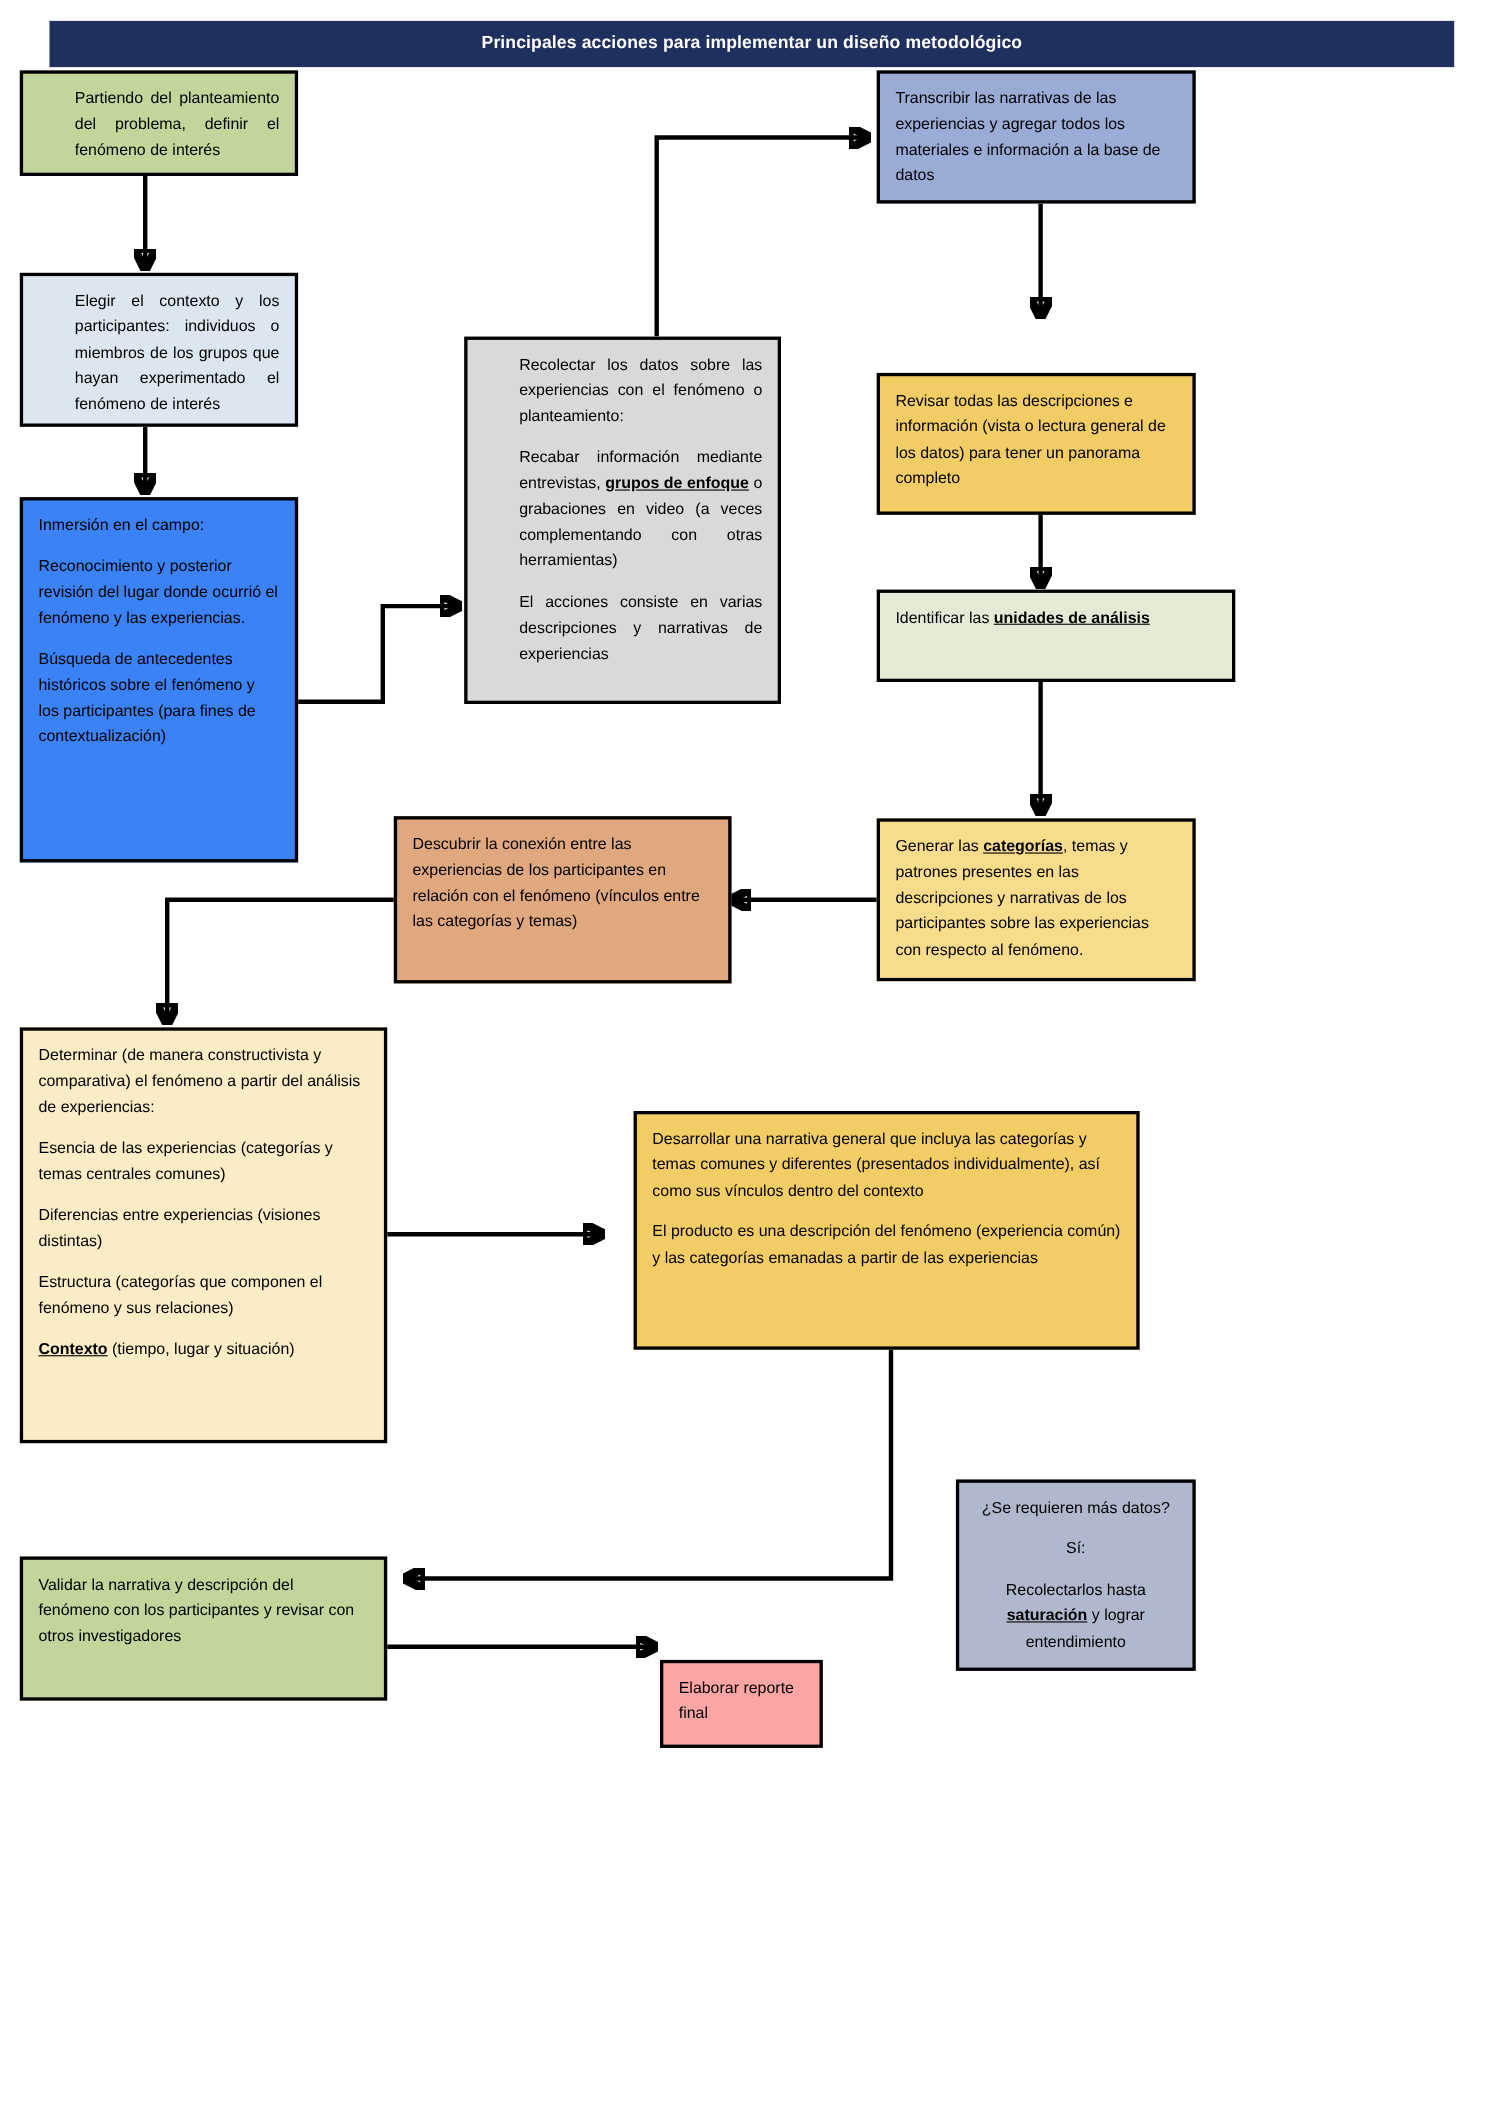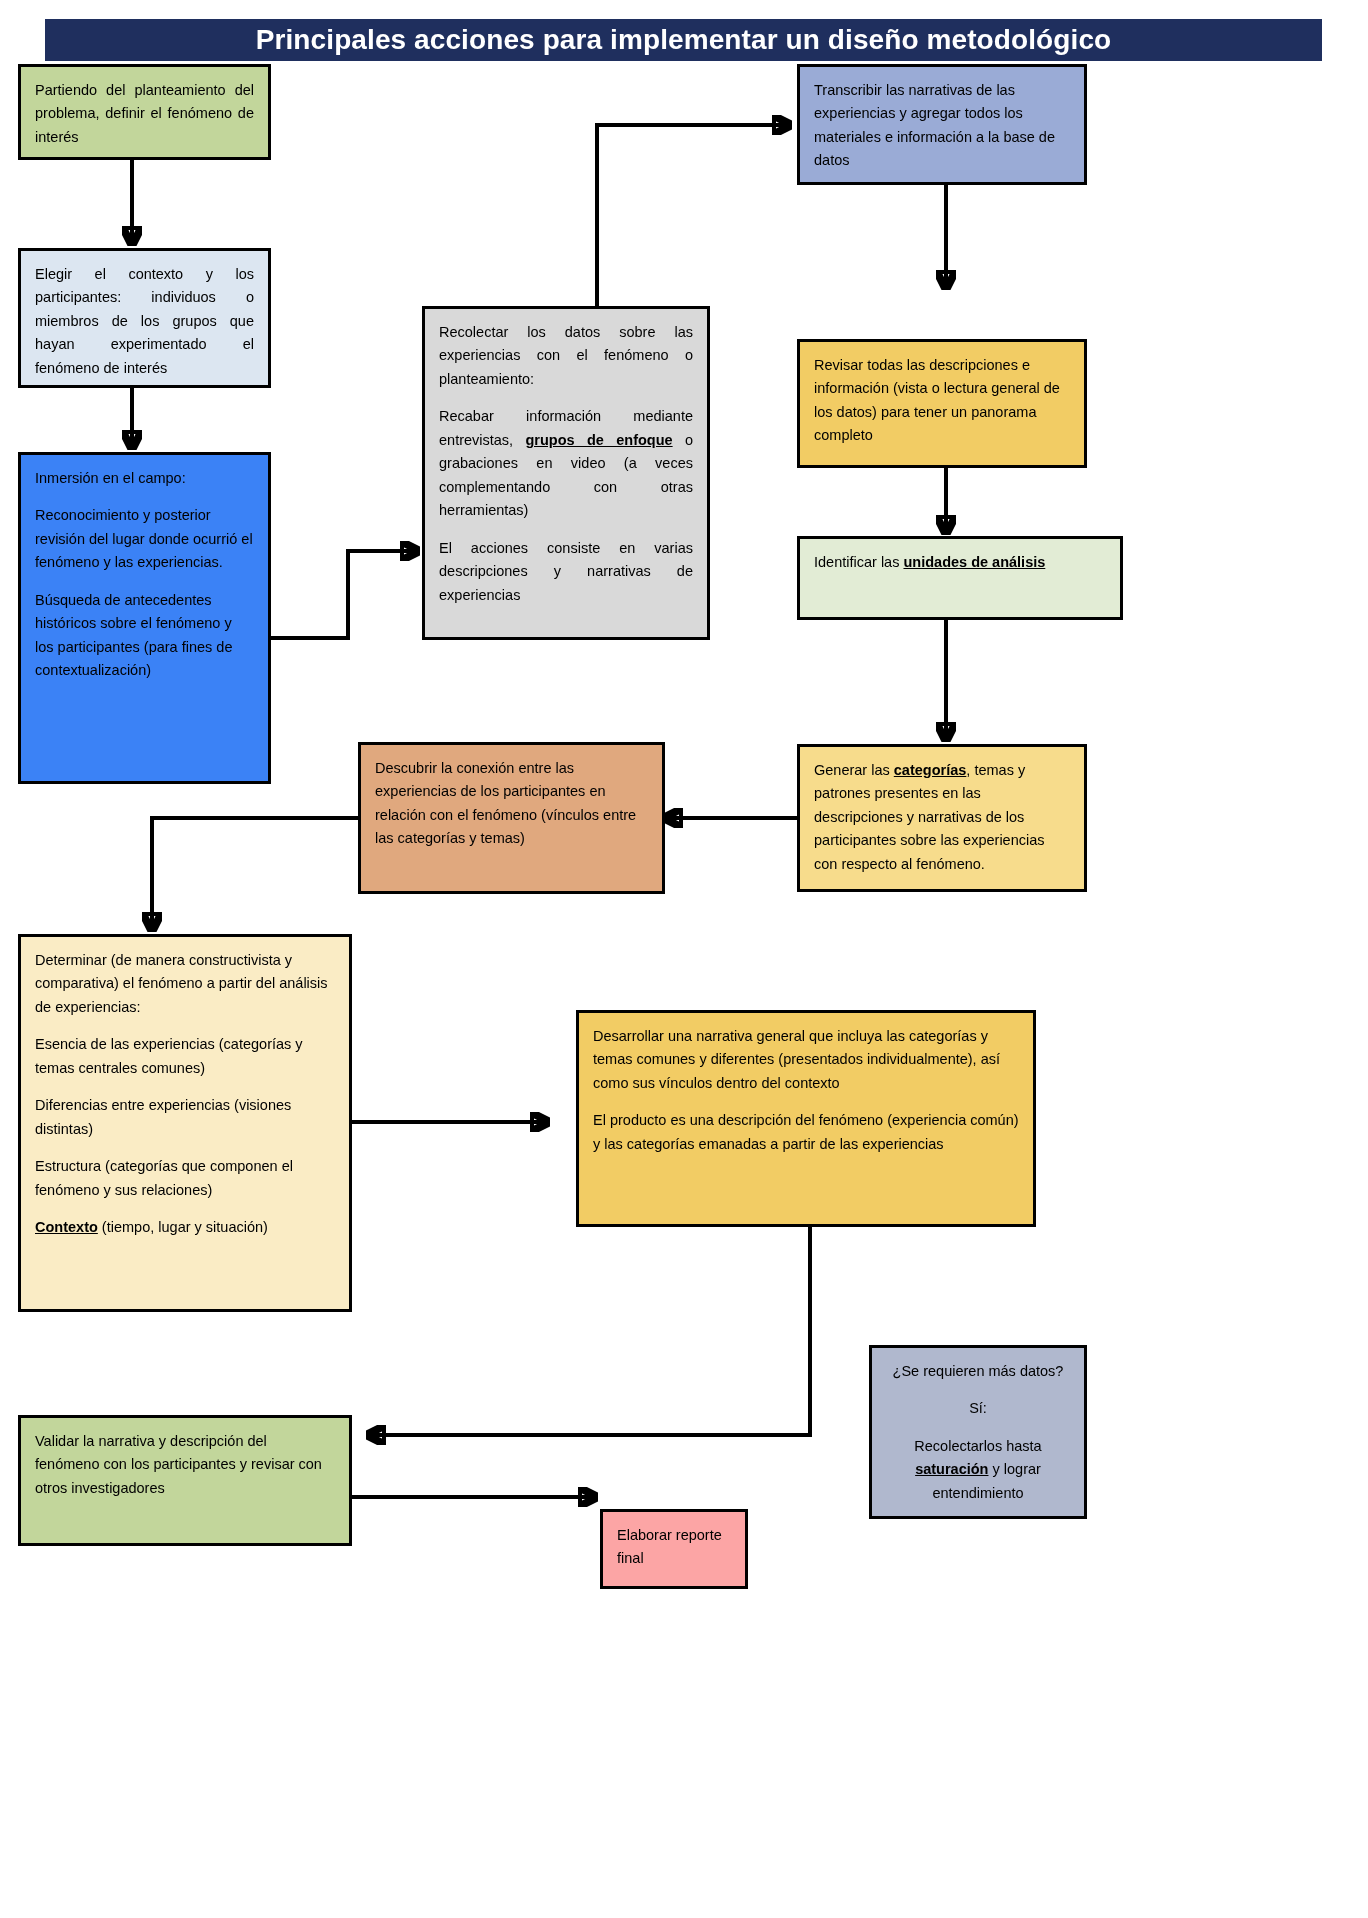--- a/index.html
+++ b/index.html
@@ -20,21 +20,21 @@
   
   .title-bar {
     position: absolute;
     left: 45px;
     top: 19px;
     width: 1277px;
     height: 42px;
     background: #1f2f5e;
     color: #ffffff;
     font-weight: bold;
-    font-size: 28px;
+    font-size: 16px;
     display: flex;
     align-items: center;
     justify-content: center;
     letter-spacing: 0.1px;
     box-sizing: border-box;
   }
   
   .node {
     position: absolute;
     box-sizing: border-box;
@@ -44,21 +44,21 @@
     line-height: 1.62;
     color: #000000;
     overflow: hidden;
   }
   .node p {
     margin: 0 0 14px 0;
   }
   .node p:last-child {
     margin-bottom: 0;
   }
-  .just p { text-align: justify; }
+  .just p { text-align: justify; margin-left: 33px; }
   .node u { text-decoration: underline; font-weight: bold; }
 
   
   #links {
     position: absolute;
     left: 0; top: 0;
     width: 1368px;
     height: 1918px;
     pointer-events: none;
   }

